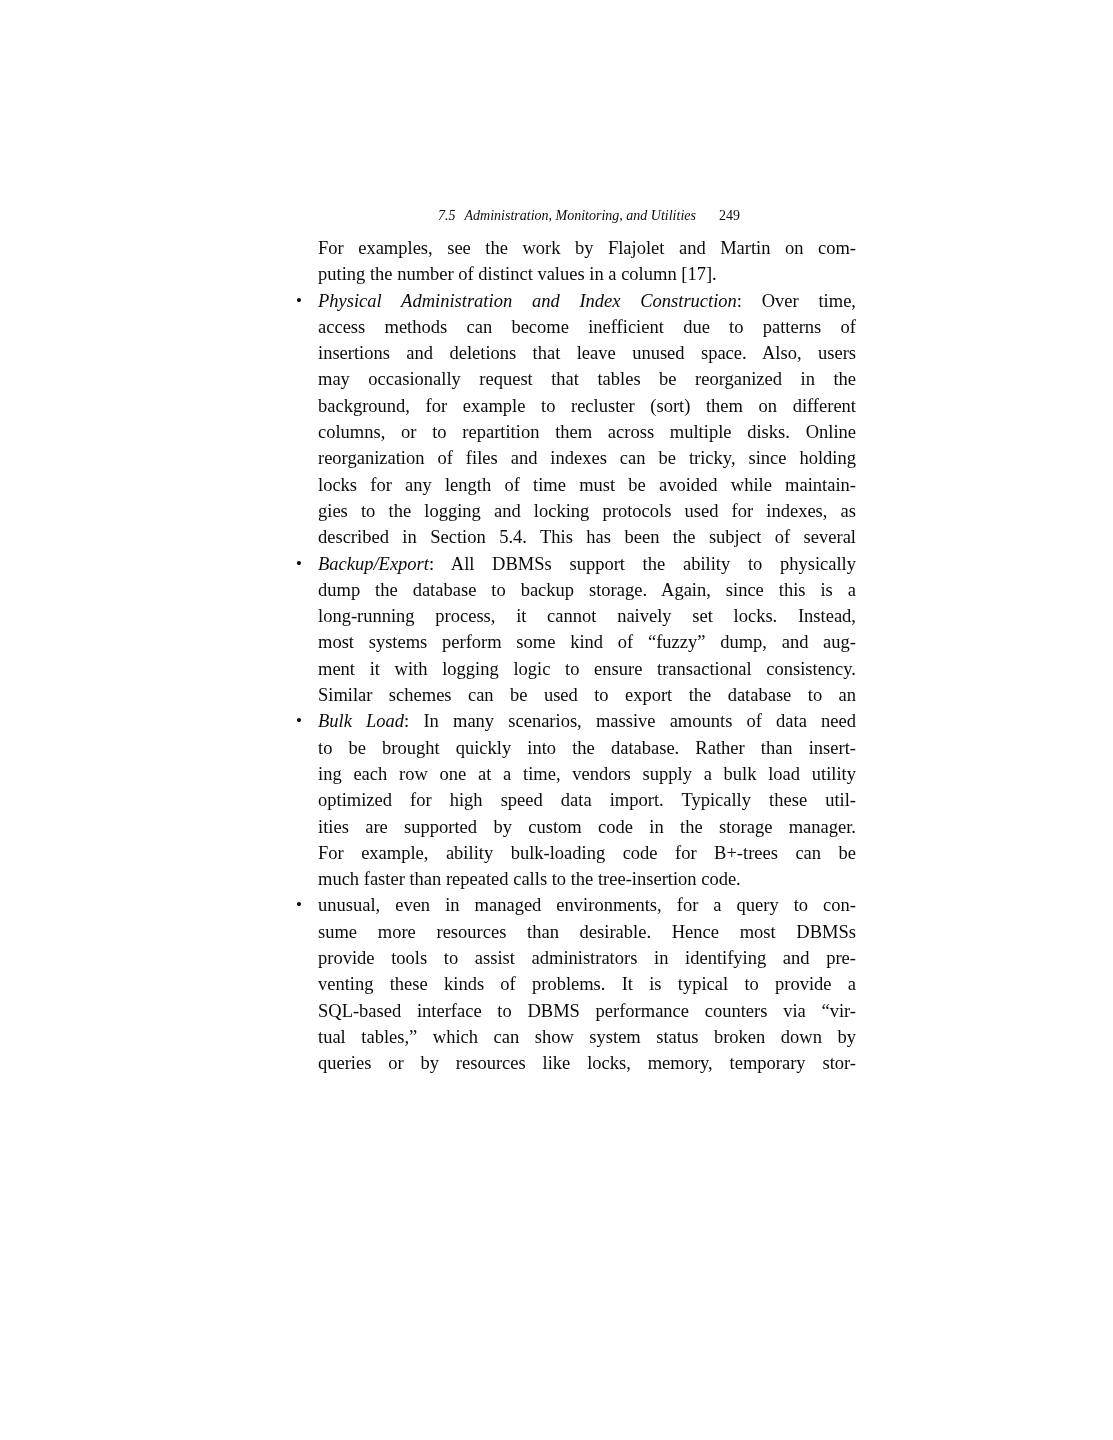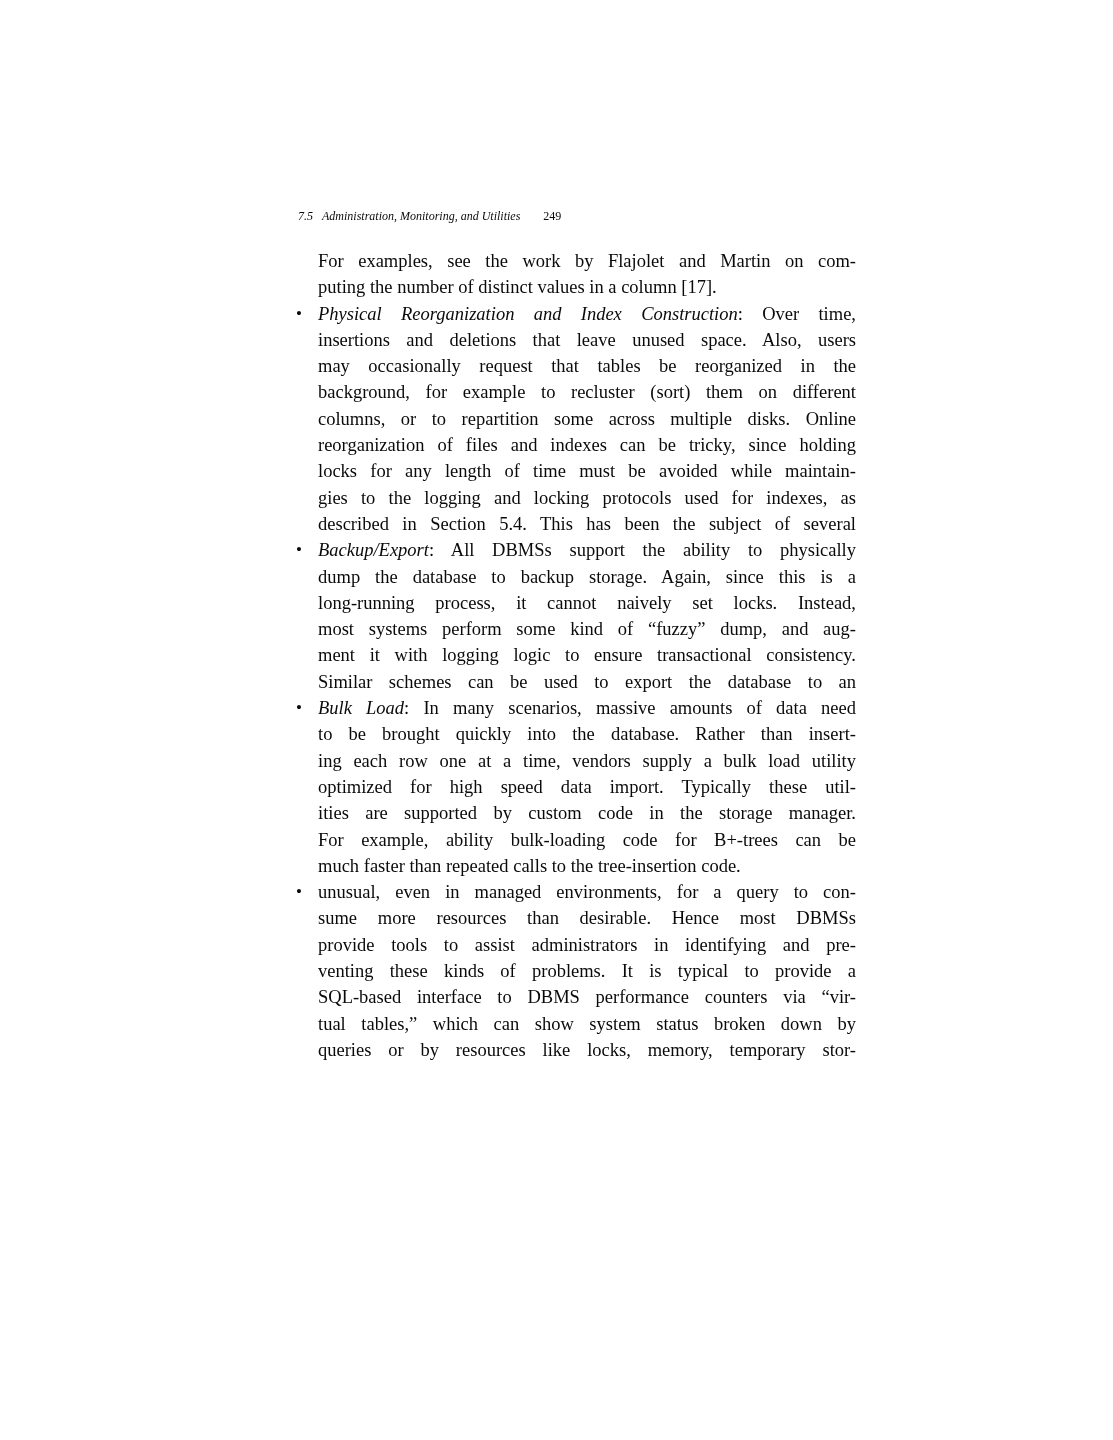--- a/index.html
+++ b/index.html
@@ -4,28 +4,28 @@
 <style>
   html, body { margin:0; padding:0; }
   body {
     width:1113px; height:1440px;
     background:#ffffff; color:#0a0a0a;
     font-family:"Liberation Serif", serif;
     position:relative; overflow:hidden;
   }
   .running-head {
     position:absolute; top:205px; left:298px; width:582px;
-    text-align:left; font-size:12px; line-height:22px;
+    text-align:center; font-size:14px; line-height:22px;
     white-space:nowrap;
   }
   .running-head .ital { font-style:italic; }
   .running-head .sec-title { margin-left:9px; }
   .running-head .pagenum { margin-left:23px; font-style:normal; }
   .textcol {
-    position:absolute; left:318px; top:248px; width:538px;
+    position:absolute; left:318px; top:235px; width:538px;
     font-size:18.5px; line-height:26.3px;
   }
   .ln      { text-align:justify; text-align-last:justify; }
   .ln-end  { text-align:right; text-align-last:left; }
   .bullet-item { position:relative; }
   .marker {
     position:absolute; left:-22px; top:0px;
     font-size:17px; line-height:26.3px;
   }
   .term { font-style:italic; }
@@ -41,25 +41,26 @@
 
   <div class="textcol">
 
     <div class="para">
       <div class="ln">For examples, see the work by Flajolet and Martin on com-</div>
       <div class="ln-end">puting the number of distinct values in a column [17].</div>
     </div>
 
     <div class="bullet-item">
       <span class="marker">•</span>
-      <div class="ln"><i class="term">Physical Reorganization and Index Construction</i><span>: Over time,</span></div>
+      <div class="ln"><i class="term">Physical Administration and Index Construction</i><span>: Over time,</span></div>
+      <div class="ln">access methods can become inefficient due to patterns of</div>
       <div class="ln">insertions and deletions that leave unused space. Also, users</div>
       <div class="ln">may occasionally request that tables be reorganized in the</div>
       <div class="ln">background, for example to recluster (sort) them on different</div>
-      <div class="ln">columns, or to repartition some across multiple disks. Online</div>
+      <div class="ln">columns, or to repartition them across multiple disks. Online</div>
       <div class="ln">reorganization of files and indexes can be tricky, since holding</div>
       <div class="ln">locks for any length of time must be avoided while maintain-</div>
       <div class="ln">gies to the logging and locking protocols used for indexes, as</div>
       <div class="ln">described in Section 5.4. This has been the subject of several</div>
     </div>
 
     <div class="bullet-item">
       <span class="marker">•</span>
       <div class="ln"><i class="term">Backup/Export</i><span>: All DBMSs support the ability to physically</span></div>
       <div class="ln">dump the database to backup storage. Again, since this is a</div>

